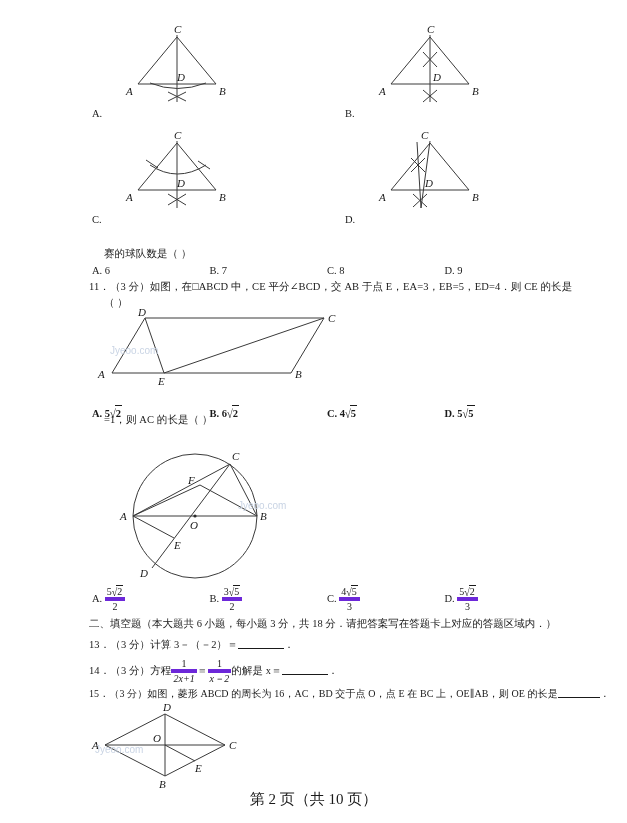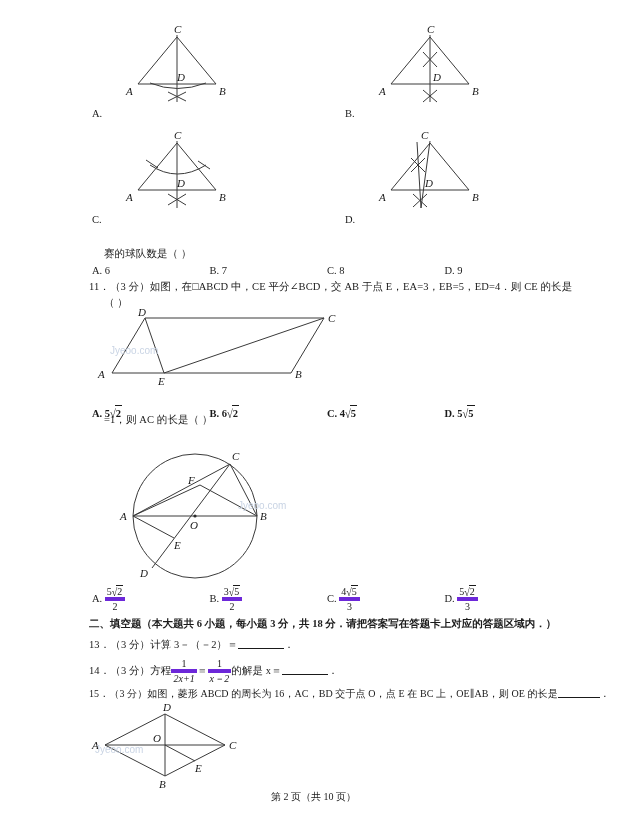--- a/index.html
+++ b/index.html
@@ -78,28 +78,28 @@
   .fill-line {
     display: inline-block;
     border-bottom: 1px solid #1a1a1a;
     width: 46px;
     height: 9px;
     vertical-align: -1px;
   }
   .section-head {
     position: absolute;
     font-size: 10.5px;
-    font-weight: bold;
+    font-weight: normal;
     white-space: nowrap;
   }
   .footer {
     position: absolute;
     width: 627px;
     text-align: center;
-    font-size: 10px;
+    font-size: 15px;
   }
   .wm {
     position: absolute;
     color: #c9d4e4;
     font-size: 10px;
     font-family: "Liberation Sans", sans-serif;
     user-select: none;
   }
   svg { display: block; overflow: visible; }
   svg text {

